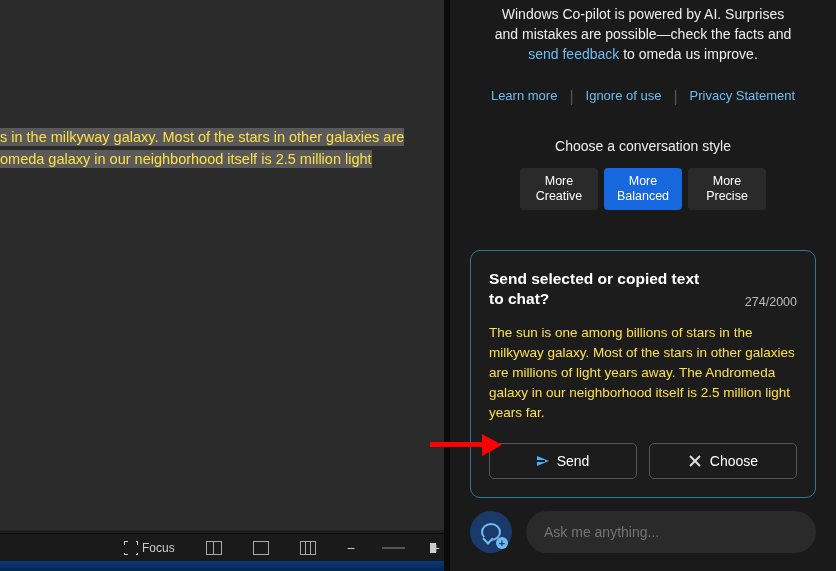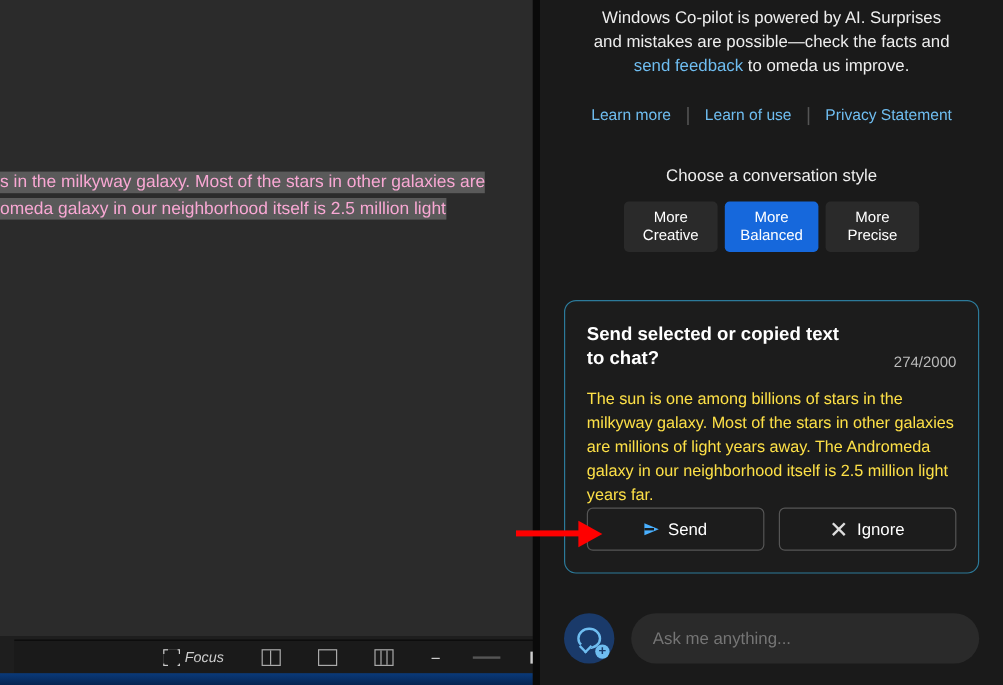--- a/index.html
+++ b/index.html
@@ -11,29 +11,29 @@
     }
     .left-pane {
       position: absolute; left: 0; top: 0; width: 444px; height: 100%;
       background: #1e1e1e;
     }
     .document-area {
       position: absolute; left: 0; top: 0; width: 444px; height: 530px;
       background: #2b2b2b;
     }
     .selected-text {
-      position: absolute; left: 0; top: 141px; width: 412px;
-      color: #f9a8d4; font-size: 14.5px; line-height: 22px;
+      position: absolute; left: 0; top: 126px; width: 412px;
+      color: #fde047; font-size: 14.5px; line-height: 22px;
     }
     .selected-text span { background: #5a5a5a; padding: 1px 0; }
     .status-bar {
-      position: absolute; left: 12px; bottom: 10px; width: 444px; height: 28px;
+      position: absolute; left: 0; bottom: 10px; width: 444px; height: 28px;
       background: #1a1a1a; border-top: 1px solid #0a0a0a;
       display: flex; align-items: center; gap: 23px; padding-left: 120px;
-      color: #ccc; font-size: 12px; font-style: italic;
+      color: #ccc; font-size: 12px;
     }
     .sb-item { display: flex; align-items: center; gap: 4px; padding: 2px 4px; }
     .focus-icon { width: 14px; height: 14px; border: 1px solid #ccc; position: relative; }
     .focus-icon::before, .focus-icon::after { content: ""; position: absolute; background: #1a1a1a; }
     .focus-icon::before { left: 3px; top: -1px; width: 8px; height: 16px; }
     .focus-icon::after { left: -1px; top: 3px; width: 16px; height: 8px; }
     .view-icon { width: 16px; height: 14px; border: 1px solid #aaa; display: flex; }
     .view-icon div { flex: 1; border-left: 1px solid #aaa; }
     .view-icon div:first-child { border-left: none; }
     .zoom-track { width: 100px; height: 2px; background: #555; position: relative; }
@@ -61,21 +61,21 @@
     }
     .style-btn.active { background: #1668dc; }
     .prompt-card {
       margin-top: 40px; border: 1px solid #2c7a9a; border-radius: 10px;
       padding: 18px 18px 18px 18px; background: #1c1c1c;
     }
     .prompt-head { display: flex; justify-content: space-between; align-items: flex-end; }
     .prompt-title { font-size: 15.5px; font-weight: 600; line-height: 20px; max-width: 220px; }
     .char-count { font-size: 12.5px; color: #bbb; }
     .prompt-body { font-size: 13.5px; line-height: 20px; color: #fde047; margin-top: 14px; }
-    .prompt-actions { display: flex; gap: 12px; }
+    .prompt-actions { display: flex; gap: 12px; margin-top: 20px; }
     .action-btn {
       flex: 1; height: 36px; border: 1px solid #555; background: transparent;
       color: #fff; font-size: 14px; border-radius: 5px;
       display: flex; justify-content: center; align-items: center; gap: 8px; cursor: pointer;
     }
     .send-icon { width: 0; height: 0; border-left: 12px solid #49b0ff; border-top: 5px solid transparent; border-bottom: 5px solid transparent; position: relative; }
     .send-icon::after { content: ""; position: absolute; left: -12px; top: -1px; width: 8px; height: 2px; background: #1c1c1c; }
     .x-icon { position: relative; width: 14px; height: 14px; }
     .x-icon::before, .x-icon::after { content: ""; position: absolute; left: 6px; top: 0; width: 2px; height: 14px; background: #ddd; }
     .x-icon::before { transform: rotate(45deg); }
@@ -149,21 +149,21 @@
 
 <div class="copilot-pane">
   <div class="ai-notice">
     <span>Windows Co-pilot is powered by AI. Surprises</span><br>
     <span>and mistakes are possible—check the facts and</span><br>
     <a href="#">send feedback</a><span> to omeda us improve.</span>
   </div>
   <div class="links-row">
     <a href="#">Learn more</a>
     <span class="sep">|</span>
-    <a href="#">Learn of use</a>
+    <a href="#">Ignore of use</a>
     <span class="sep">|</span>
     <a href="#">Privacy Statement</a>
   </div>
   <div class="style-heading">Choose a conversation style</div>
   <div class="style-buttons">
     <button class="style-btn">
       <span>More</span>
       <span>Creative</span>
     </button>
     <button class="style-btn active">
@@ -182,21 +182,21 @@
       <div class="char-count">274/2000</div>
     </div>
     <div class="prompt-body">The sun is one among billions of stars in the milkyway galaxy. Most of the stars in other galaxies are millions of light years away. The Andromeda galaxy in our neighborhood itself is 2.5 million light years far.</div>
     <div class="prompt-actions">
       <button class="action-btn">
         <span class="send-icon"></span>
         <span>Send</span>
       </button>
       <button class="action-btn">
         <span class="x-icon"></span>
-        <span>Ignore</span>
+        <span>Choose</span>
       </button>
     </div>
   </div>
 
   <div class="bottom-row">
     <div class="chat-icon-btn">
       <div class="chat-bubble"></div>
       <div class="plus-badge">+</div>
     </div>
     <input class="ask-input" placeholder="Ask me anything..." style="">

